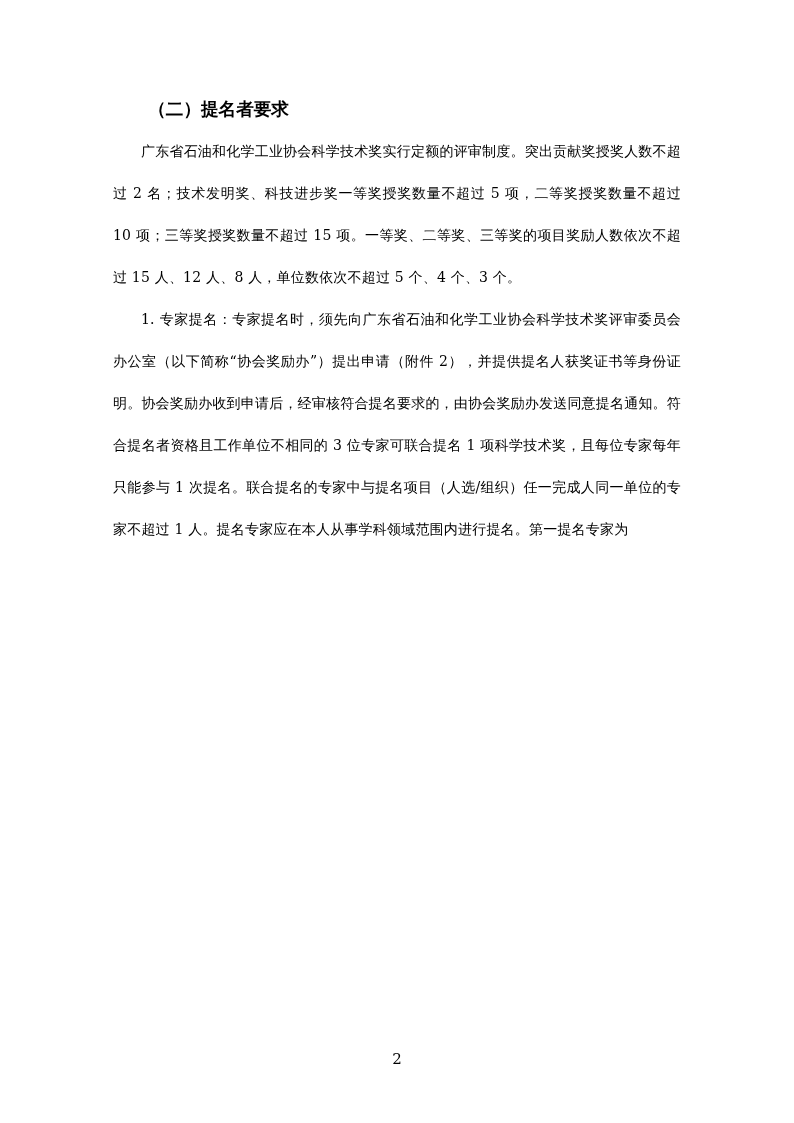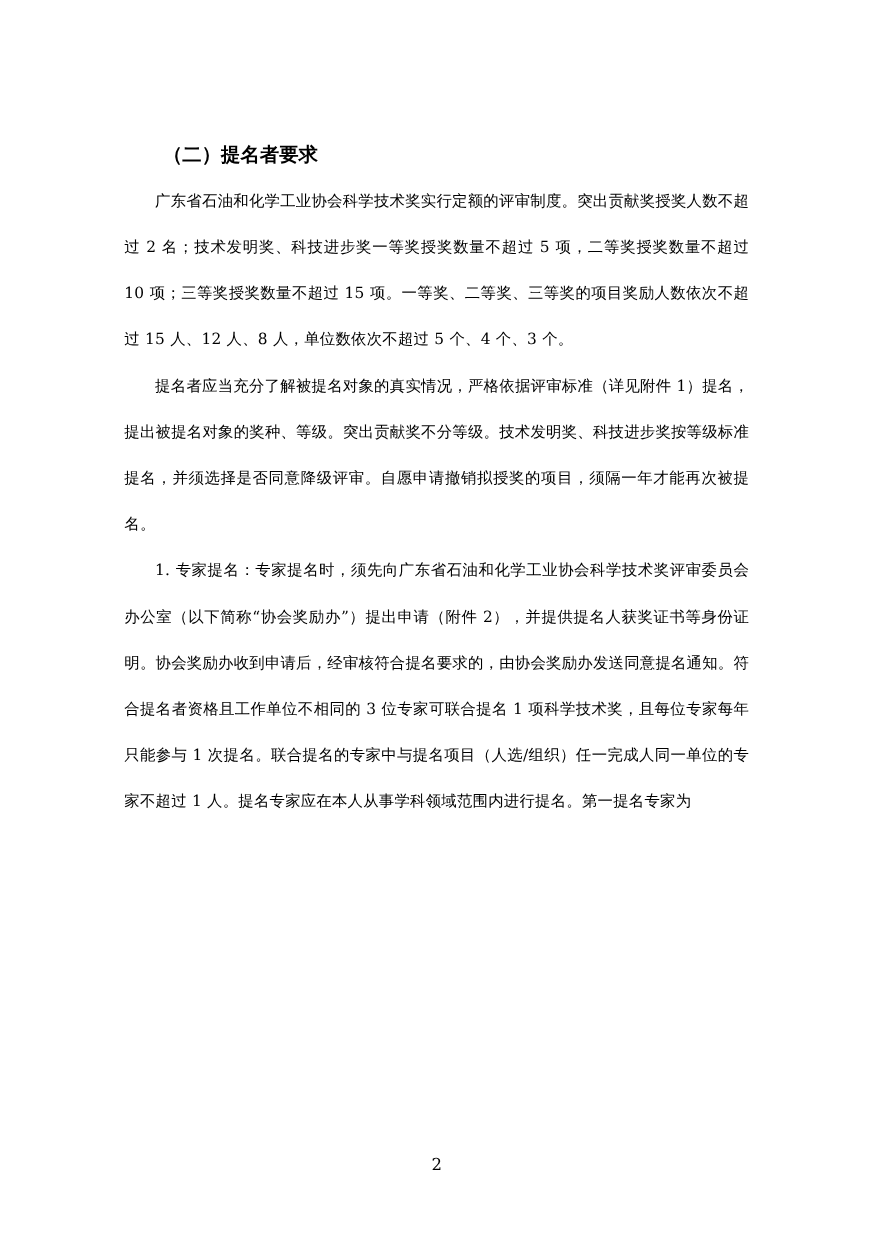--- a/index.html
+++ b/index.html
@@ -15,21 +15,21 @@
     position: relative;
     overflow: hidden;
   }
   .page {
     position: absolute;
     left: 0;
     top: 0;
     width: 794px;
     height: 1123px;
     box-sizing: border-box;
-    padding: 120px 113px 60px 113px;
+    padding: 88px 113px 60px 113px;
   }
   .body-text {
     font-size: 14px;
     line-height: 42px;
     text-align: justify;
     text-justify: inter-ideograph;
     letter-spacing: 0.2px;
   }
   .heading {
     font-size: 17.6px;
@@ -57,19 +57,18 @@
 </style>
 </head>
 <body>
 
 <div class="page">
 
   <div class="heading">（二）提名者要求</div>
 
   <div class="body-text">
     <p class="para">广东省石油和化学工业协会科学技术奖实行定额的评审制度。突出贡献奖授奖人数不超过 2 名；技术发明奖、科技进步奖一等奖授奖数量不超过 5 项，二等奖授奖数量不超过 10 项；三等奖授奖数量不超过 15 项。一等奖、二等奖、三等奖的项目奖励人数依次不超过 15 人、12 人、8 人，单位数依次不超过 5 个、4 个、3 个。</p>
-    <p class="para">提名者应当充分了解被提名对象的真实情况，严格依据评审标准（详见附件 1）提名，提出被提名对象的奖种、等级。突出贡献奖不分等级。技术发明奖、科技进步奖按等级标准提名，并须选择是否同意降级评审。自愿申请撤销拟授奖的项目，须隔一年才能再次被提名。</p>
     <p class="para"><span class="bold">1. 专家提名：</span><span>专家提名时，须先向广东省石油和化学工业协会科学技术奖评审委员会办公室（以下简称“协会奖励办”）提出申请（附件 2），并提供提名人获奖证书等身份证明。协会奖励办收到申请后，经审核符合提名要求的，由协会奖励办发送同意提名通知。符合提名者资格且工作单位不相同的 3 位专家可联合提名 1 项科学技术奖，且每位专家每年只能参与 1 次提名。联合提名的专家中与提名项目（人选/组织）任一完成人同一单位的专家不超过 1 人。提名专家应在本人从事学科领域范围内进行提名。第一提名专家为</span></p>
   </div>
 
 </div>
 
 <div class="footer">2</div>
 
 </body></html>

